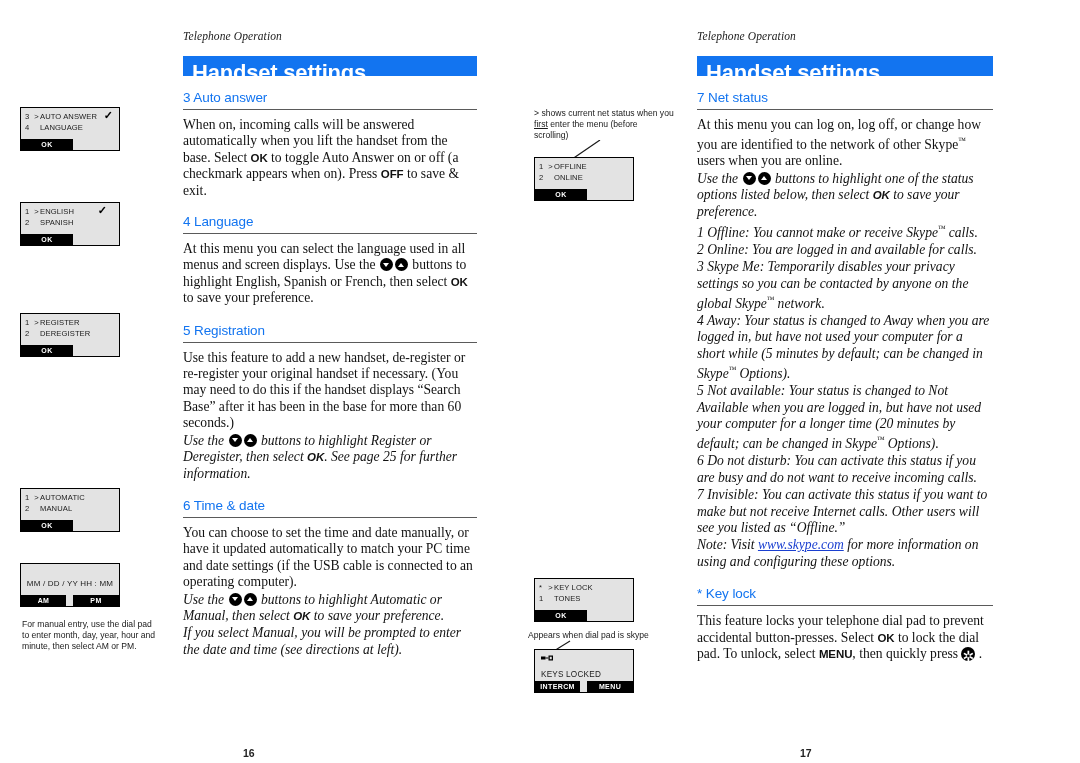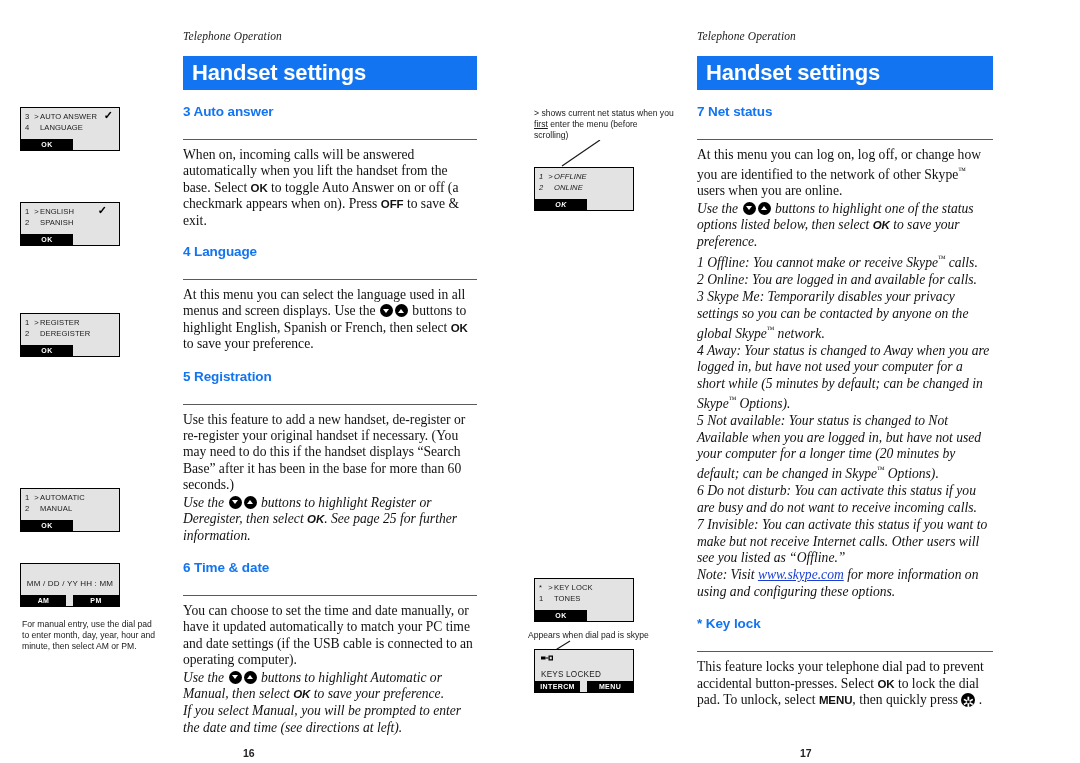--- a/index.html
+++ b/index.html
@@ -20,30 +20,30 @@
     color:#1a1a1a;
     letter-spacing:.1px;
   }
   .banner{
     background:#1274f0;
     color:#ffffff;
     font-family:"Liberation Sans", sans-serif;
     font-weight:bold;
     font-size:22px;
     line-height:34px;
-    height:34px;
+    height:20px;
     padding:0 0 0 9px;
     letter-spacing:-.2px;
   }
   .sec-head{
     color:#1274f0;
     font-family:"Liberation Sans", sans-serif;
-    font-weight:bold;
+    font-weight:normal;
     font-size:13.5px;
-    padding-bottom:20px;
+    padding-bottom:4px;
     border-bottom:1.4px solid #5a5a5a;
     letter-spacing:-.1px;
   }
   p.body{
     font-family:"Liberation Serif", serif;
     font-size:13.6px;
     line-height:16.4px;
     color:#111;
     margin:7px 0 0 0;
     text-align:left;
@@ -249,21 +249,21 @@
   </div>
 
   <div class="pagenum" style="left:243px;top:747px;">16</div>
 
   <div class="note" style="left:534px;top:108px;width:140px;">&gt; shows current net status when you <span class="u">first</span> enter the menu (before scrolling)</div>
 
   <svg class="leader" style="left:534px;top:140px;" width="90" height="28">
     <line x1="66" y1="0" x2="28" y2="26" stroke="#1a1a1a" stroke-width="1.2"></line>
   </svg>
 
-  <div class="lcd" style="left:534px;top:167px;font-style:italic;">
+  <div class="lcd" style="left:534px;top:157px;">
     <div class="rows">
       <div class="row">
         <span class="num">1</span><span class="car">&gt;</span><span>OFFLINE</span>
       </div>
       <div class="row">
         <span class="num">2</span><span class="car"></span><span>ONLINE</span>
       </div>
     </div>
     <div class="softbar">
       <div class="softkey" style="width:52px;">OK</div>

